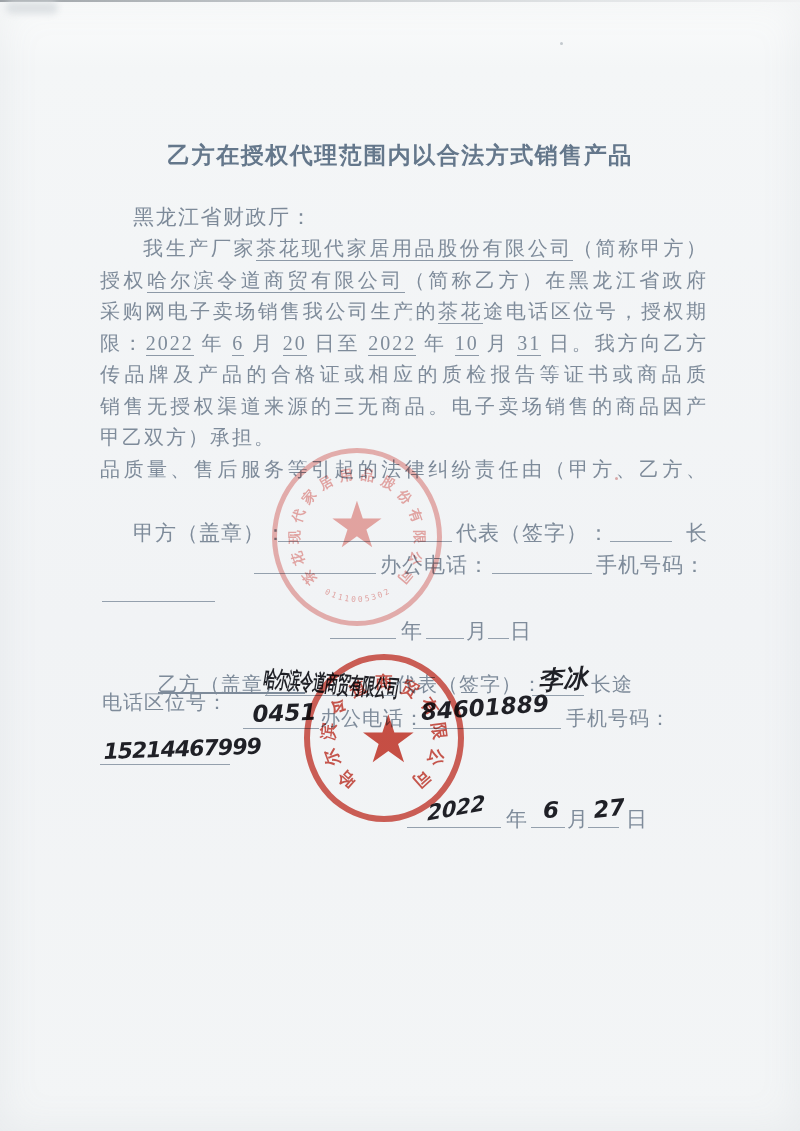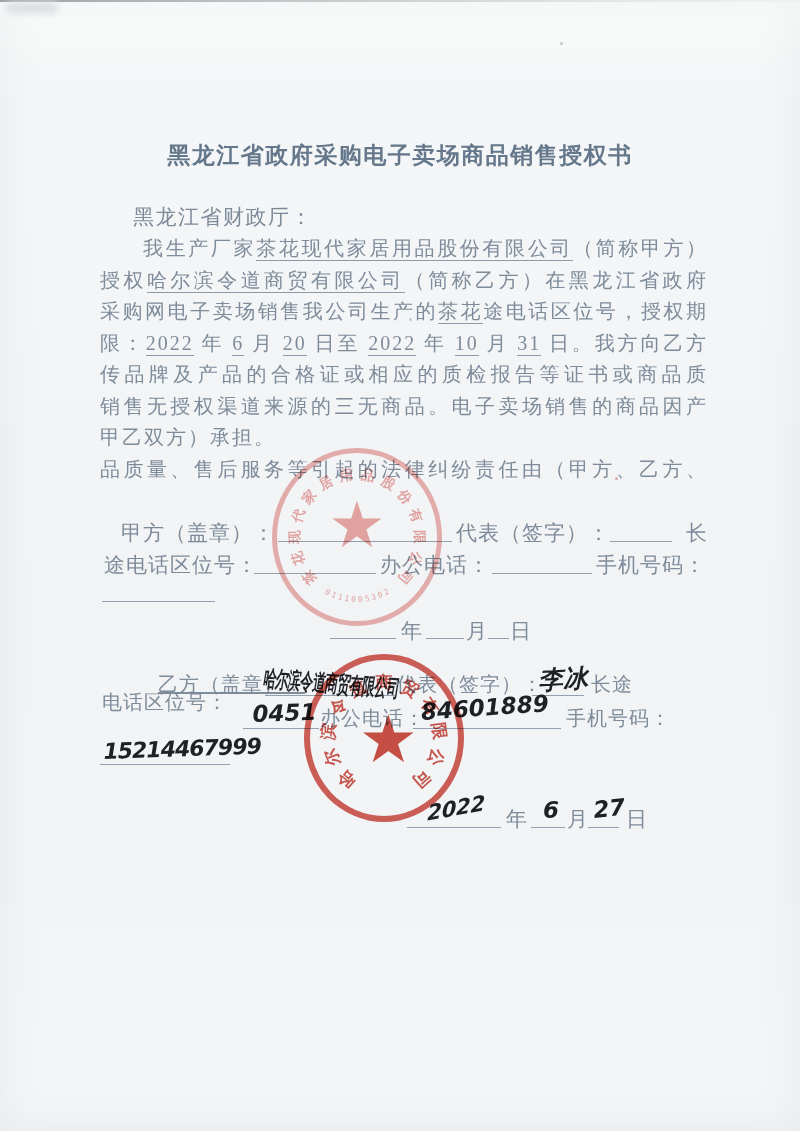--- a/index.html
+++ b/index.html
@@ -45,41 +45,40 @@
 </head>
 <body>
 
 <div class="page">
   <div class="top-edge"></div>
   <div class="smudge"></div>
   <div class="speck" style="left:560px;top:42px;"></div>
   <div class="speck" style="left:409px;top:318px;"></div>
   <div class="speck" style="left:615px;top:477px;background:#d9a9a9;"></div>
 
-  <h1 class="title">黑龙江省政府采购电子卖场商品销售授权书</h1>
+  <h1 class="title">乙方在授权代理范围内以合法方式销售产品</h1>
   <div class="salutation">黑龙江省财政厅：</div>
 
   <div class="body-block" id="body-lines">
       <div class="bline j ind"><span>我生产厂家</span><span class="u">茶花现代家居用品股份有限公司</span><span>（简称甲方）</span></div>
       <div class="bline j"><span>授权</span><span class="u">哈尔滨令道商贸有限公司</span><span>（简称乙方）在黑龙江省政府</span></div>
       <div class="bline j"><span>采购网电子卖场销售我公司生产的</span><span class="u">茶花</span><span>途电话区位号，授权期</span></div>
       <div class="bline j"><span>限：</span><span class="u">2022</span><span> 年 </span><span class="u">6</span><span> 月 </span><span class="u">20</span><span> 日至 </span><span class="u">2022</span><span> 年 </span><span class="u">10</span><span> 月 </span><span class="u">31</span><span> 日。我方向乙方上</span></div>
       <div class="bline j"><span>传品牌及产品的合格证或相应的质检报告等证书或商品质</span></div>
       <div class="bline j"><span>销售无授权渠道来源的三无商品。电子卖场销售的商品因产</span></div>
       <div class="bline"><span>甲乙双方）承担。</span></div>
       <div class="bline j"><span>品质量、售后服务等引起的法律纠纷责任由（甲方、乙方、</span></div>
     </div>
 
-  <span class="lbl" style="left:121px;top:519px;">甲方（盖章）：</span>
+  <span class="lbl" style="left:133px;top:519px;">甲方（盖章）：</span>
   <span class="ul" style="left:278px;top:541px;width:174px;"></span>
   <span class="lbl" style="left:456px;top:519px;">代表（签字）：</span>
   <span class="ul" style="left:610px;top:541px;width:62px;"></span>
   <span class="lbl" style="left:686px;top:519px;">长</span>
 
-  <span class="lbl" style="left:104px;top:551px;">途电话区位号：</span>
   <span class="ul" style="left:254px;top:573px;width:122px;"></span>
   <span class="lbl" style="left:380px;top:551px;">办公电话：</span>
   <span class="ul" style="left:492px;top:573px;width:100px;"></span>
   <span class="lbl" style="left:596px;top:551px;">手机号码：</span>
   <span class="ul" style="left:102px;top:601px;width:113px;"></span>
 
   <span class="ul" style="left:330px;top:638px;width:66px;"></span>
   <span class="lbl" style="left:401px;top:617px;">年</span>
   <span class="ul" style="left:426px;top:638px;width:38px;"></span>
   <span class="lbl" style="left:466px;top:617px;">月</span>

